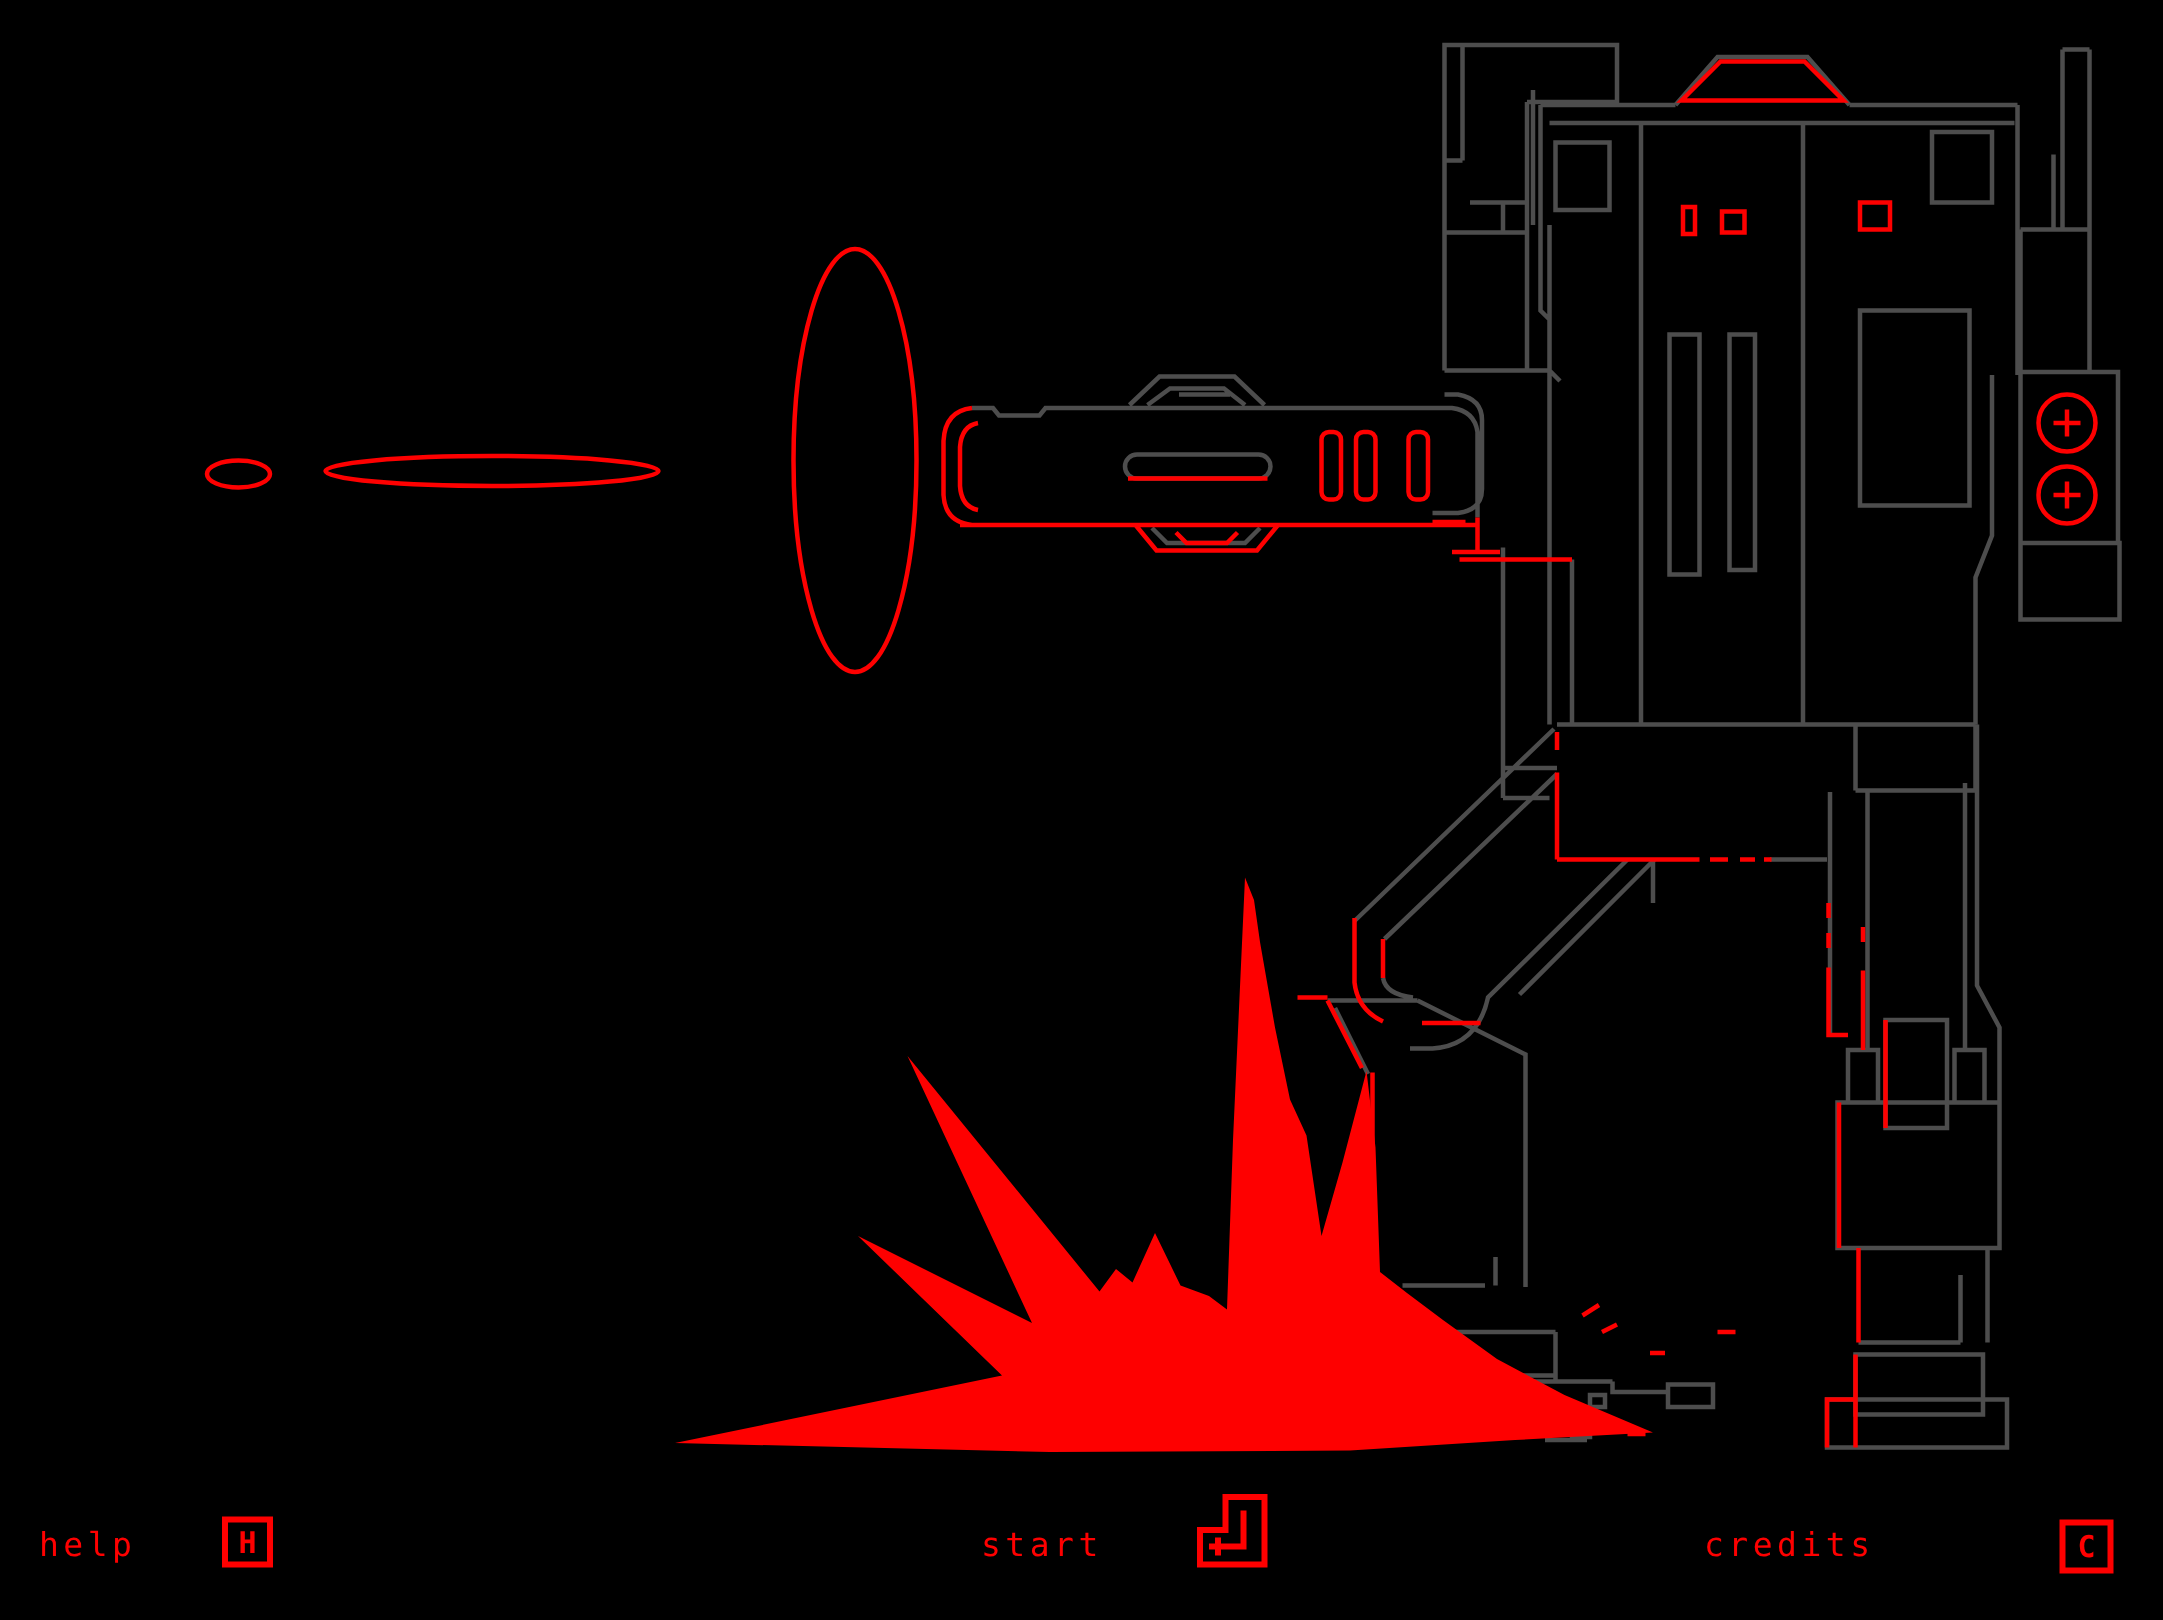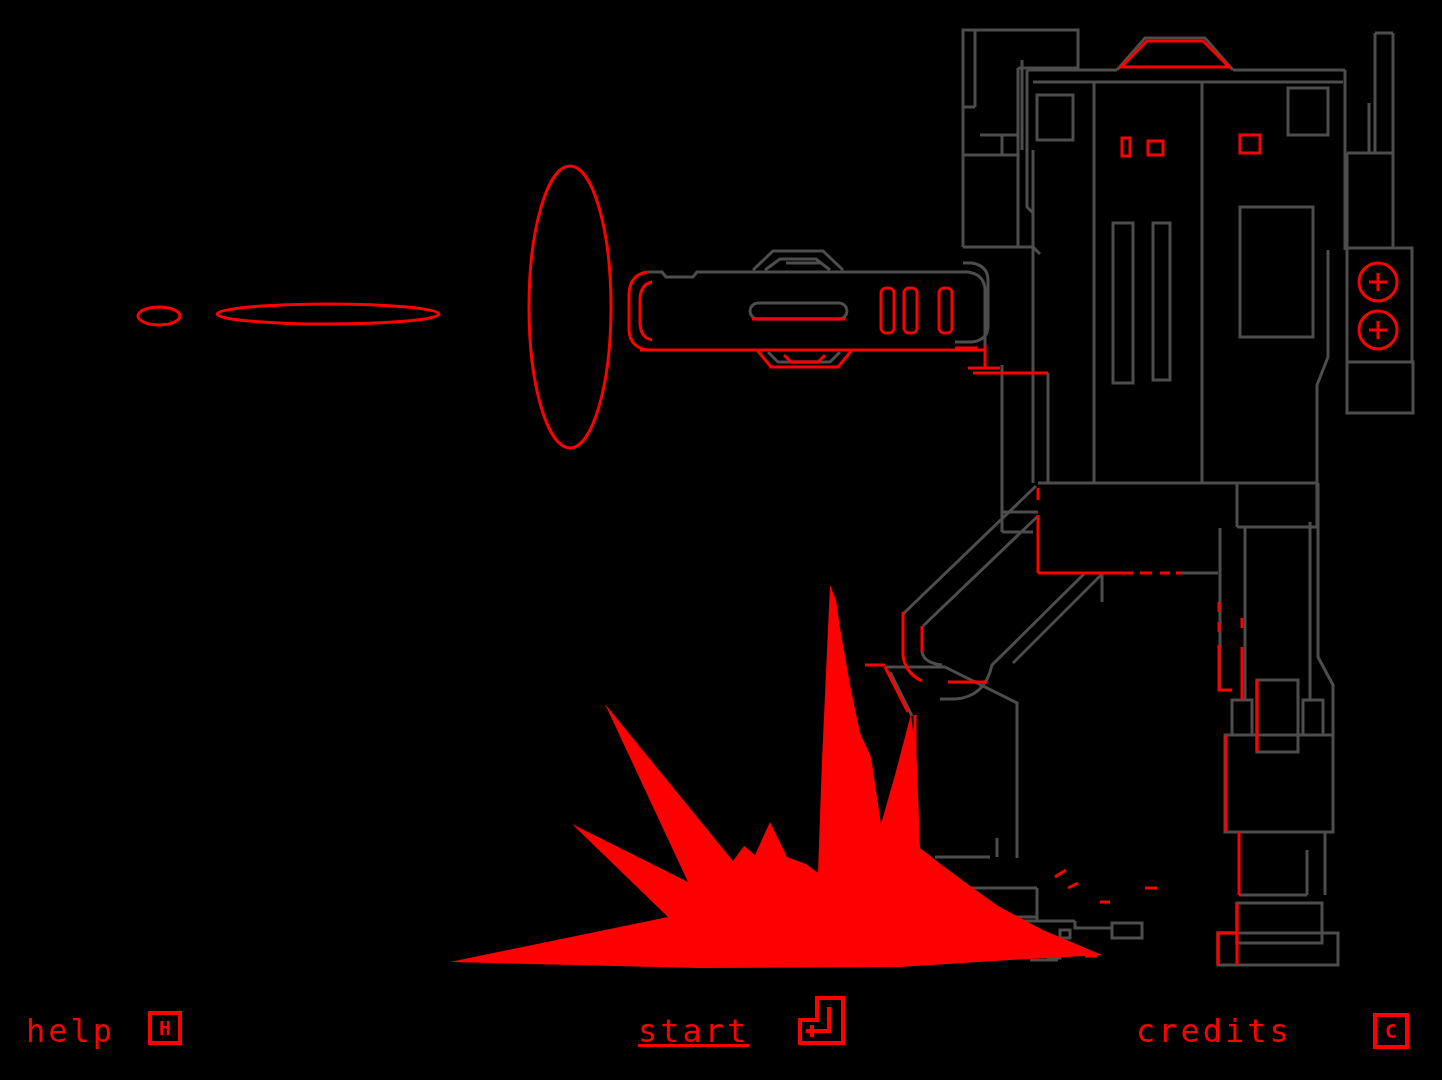--- a/index.html
+++ b/index.html
@@ -3,26 +3,26 @@
 <meta charset="utf-8">
 <style>
   html,body{margin:0;padding:0;background:#000;}
   #screen{position:relative;width:1442px;height:1080px;background:var(--background,#000);overflow:hidden;
           font-family:"DejaVu Sans Mono",monospace;}
   #scene{position:absolute;left:0;top:0;width:1442px;height:1080px;}
   .g{fill:none;stroke:var(--line-gray,#4d4d4d);stroke-width:3;}
   .r{fill:none;stroke:var(--accent-red,#f00);stroke-width:3;}
   .r4{fill:none;stroke:var(--accent-red,#f00);stroke-width:4;}
   .rf{fill:var(--accent-red,#f00);stroke:none;}
-  .menu-label{position:absolute;color:var(--accent-red,#f00);font-size:32px;letter-spacing:3px;
+  .menu-label{position:absolute;color:var(--accent-red,#f00);font-size:22px;letter-spacing:3px;
               line-height:30px;white-space:nowrap;}
   .key-box{position:absolute;border:4px solid var(--accent-red,#f00);color:var(--accent-red,#f00);
            font-weight:bold;font-size:20px;text-align:center;}
   #help-label{left:26px;top:1016px;}
-  #start-label{left:638px;top:1016px;text-decoration:underline;}
+  #start-label{left:654px;top:1016px;}
   #credits-label{left:1136px;top:1016px;}
   #h-key{left:148px;top:1011px;width:26px;height:26px;line-height:26px;}
   #c-key{left:1373px;top:1013px;width:28px;height:28px;line-height:28px;}
   #enter-key{position:absolute;left:795px;top:993px;}
 </style>
 </head>
 <body>
 
 <div id="screen">
 

